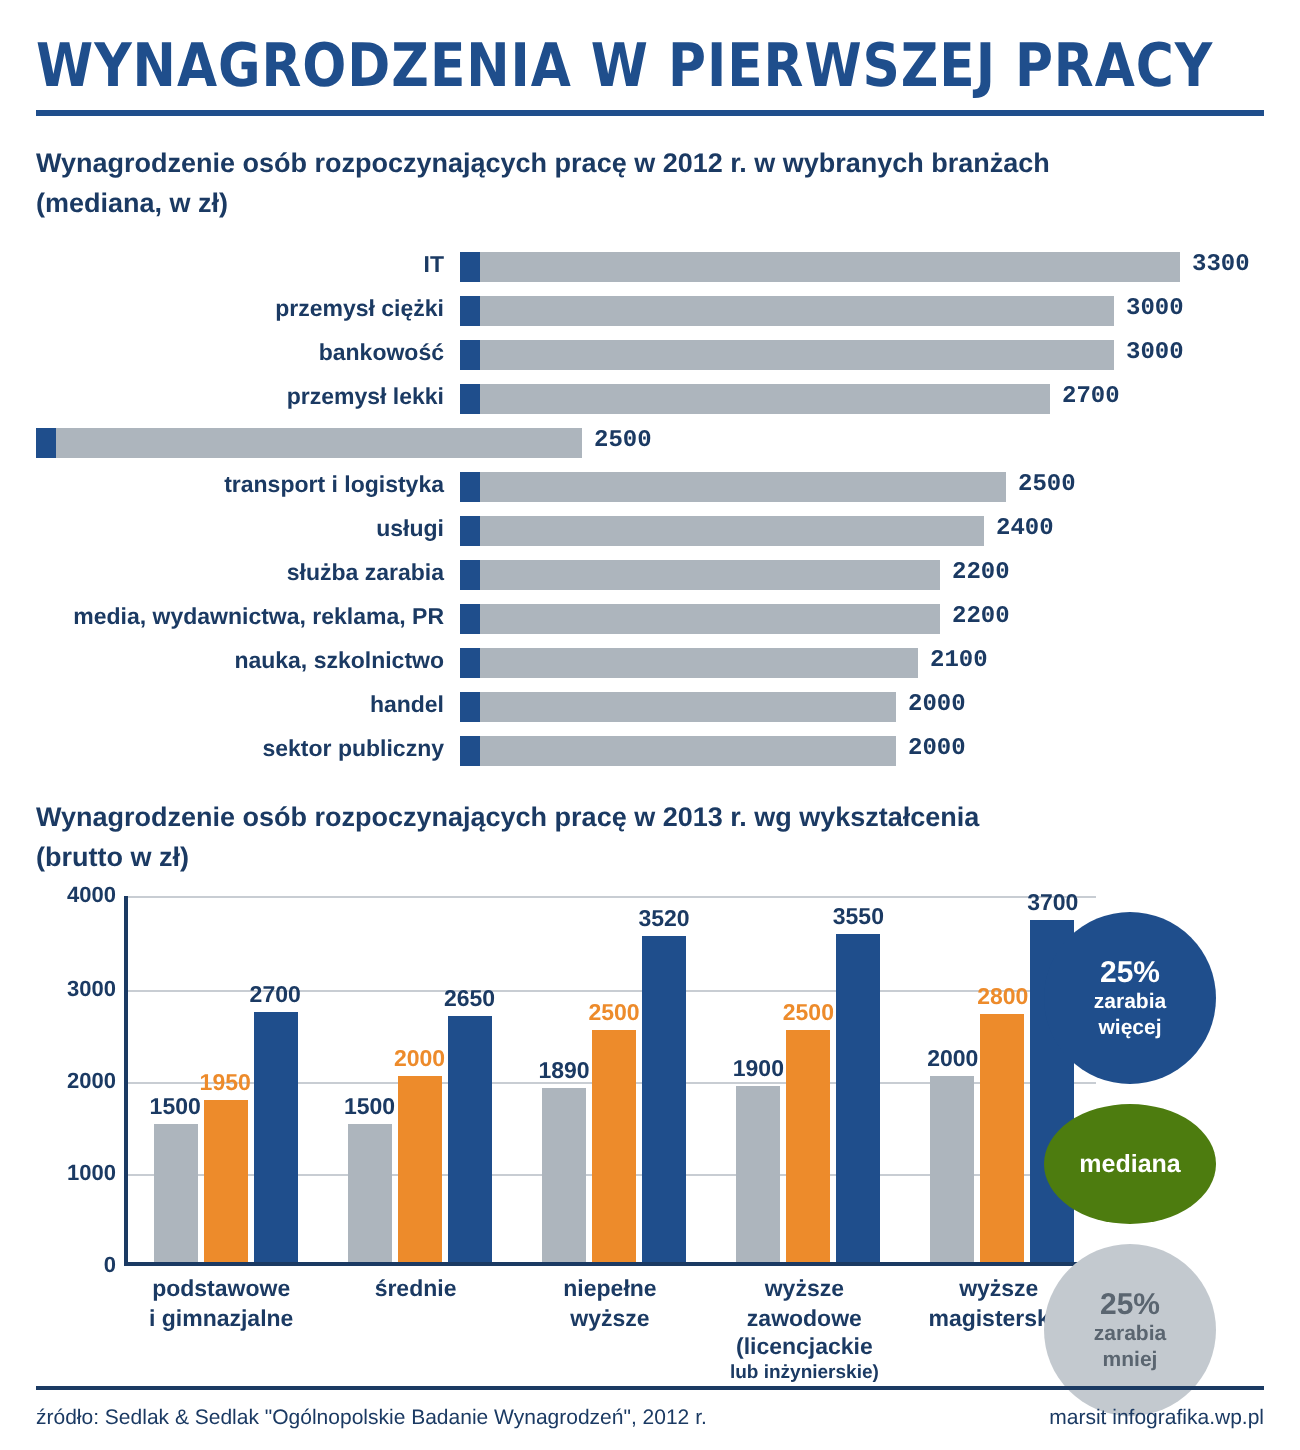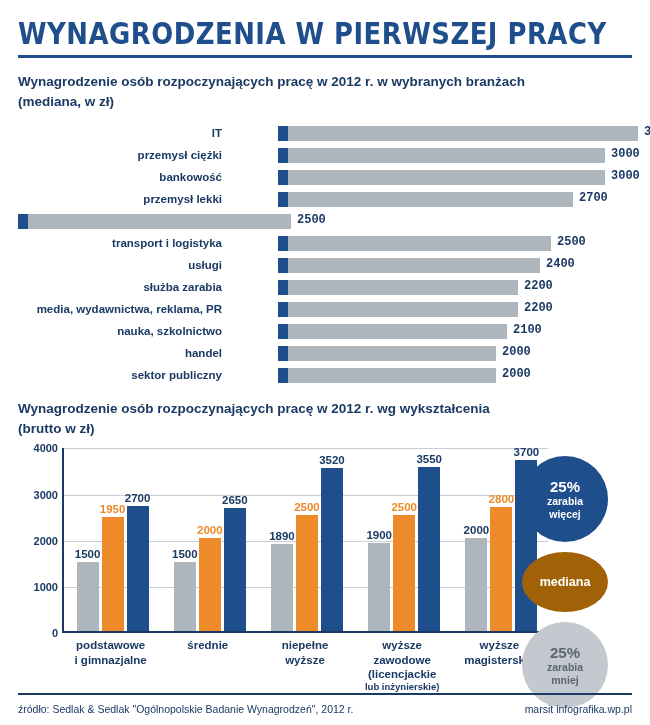--- a/index.html
+++ b/index.html
@@ -33,21 +33,21 @@
   .sect-head {
     font-size: 13.5px;
     font-weight: bold;
     color: #1b3a63;
     line-height: 1.45;
     margin-top: 14px;
   }
 
   
   .hbars { margin-top: 12px; }
-  .hrow { display:flex; align-items:center; height: 20px; margin-bottom: 2px; gap: 48px; }
+  .hrow { display:flex; align-items:center; height: 20px; margin-bottom: 2px; }
   .hlabel {
     width: 212px;
     text-align: right;
     padding-right: 8px;
     font-size: 11.5px;
     font-weight: bold;
     color: #1b3a63;
     white-space: nowrap;
     overflow: visible;
   }
@@ -98,21 +98,21 @@
   .xlab .sub { font-size: 9.5px; font-weight:bold; }
 
   
   .circles { position:absolute; right: 14px; top: 8px; width: 96px; }
   .circ {
     width: 86px; height: 86px; border-radius: 50%;
     display:flex; flex-direction:column; align-items:center; justify-content:center;
     text-align:right; color:#ffffff; margin-bottom: 10px;
   }
   .circ.navy { background:#1f4e8c; }
-  .circ.orange { background:#a16207; height: 60px; }
+  .circ.orange { background:#4d7c0f; height: 60px; }
   .circ.gray { background:#c3c9cf; color:#5a6570; }
   .circ .big { font-size: 15px; font-weight: bold; }
   .circ .small { font-size: 10.5px; font-weight:bold; line-height:1.2; }
   .circ.orange .big { font-size: 12.5px; font-weight:bold; }
 
   
   .foot-rule { position:absolute; left:18px; right:18px; bottom: 30px; height:2px; background:#1b3a63; }
   .footer {
     position:absolute; left:18px; right:18px; bottom: 10px;
     display:flex; justify-content:space-between;
@@ -238,40 +238,40 @@
         <div class="htrack">
           <div class="hbar" style="width: 218px;">
             <div class="cap"></div>
           </div>
           <div class="hval" style="left: 224px;">2000</div>
         </div>
       </div>
     </div>
 
   <div class="sect-head">
-    <div>Wynagrodzenie osób rozpoczynających pracę w 2012 r. wg wykształcenia</div>
+    <div>Wynagrodzenie osób rozpoczynających pracę w 2013 r. wg wykształcenia</div>
     <div>(brutto w zł)</div>
   </div>
 
   <div class="colchart">
     <div class="plot" id="plot">
         <div class="ytick" style="top: 185px;">0</div>
         <div class="gridline" style="top: 138.75px;"></div>
         <div class="ytick" style="top: 138.75px;">1000</div>
         <div class="gridline" style="top: 92.5px;"></div>
         <div class="ytick" style="top: 92.5px;">2000</div>
         <div class="gridline" style="top: 46.25px;"></div>
         <div class="ytick" style="top: 46.25px;">3000</div>
         <div class="gridline" style="top: 0px;"></div>
         <div class="ytick" style="top: 0px;">4000</div>
         <div class="group" style="left: 0px; width: 97.2px;">
           <div class="bar gray" style="height: 69px;">
             <div class="lbl">1500</div>
           </div>
-          <div class="bar orange" style="height: 114px;">
+          <div class="bar orange" style="height: 81px;">
             <div class="lbl">1950</div>
           </div>
           <div class="bar navy" style="height: 125px;">
             <div class="lbl">2700</div>
           </div>
         </div>
         <div class="group" style="left: 97.2px; width: 97.2px;">
           <div class="bar gray" style="height: 69px;">
             <div class="lbl">1500</div>
           </div>

